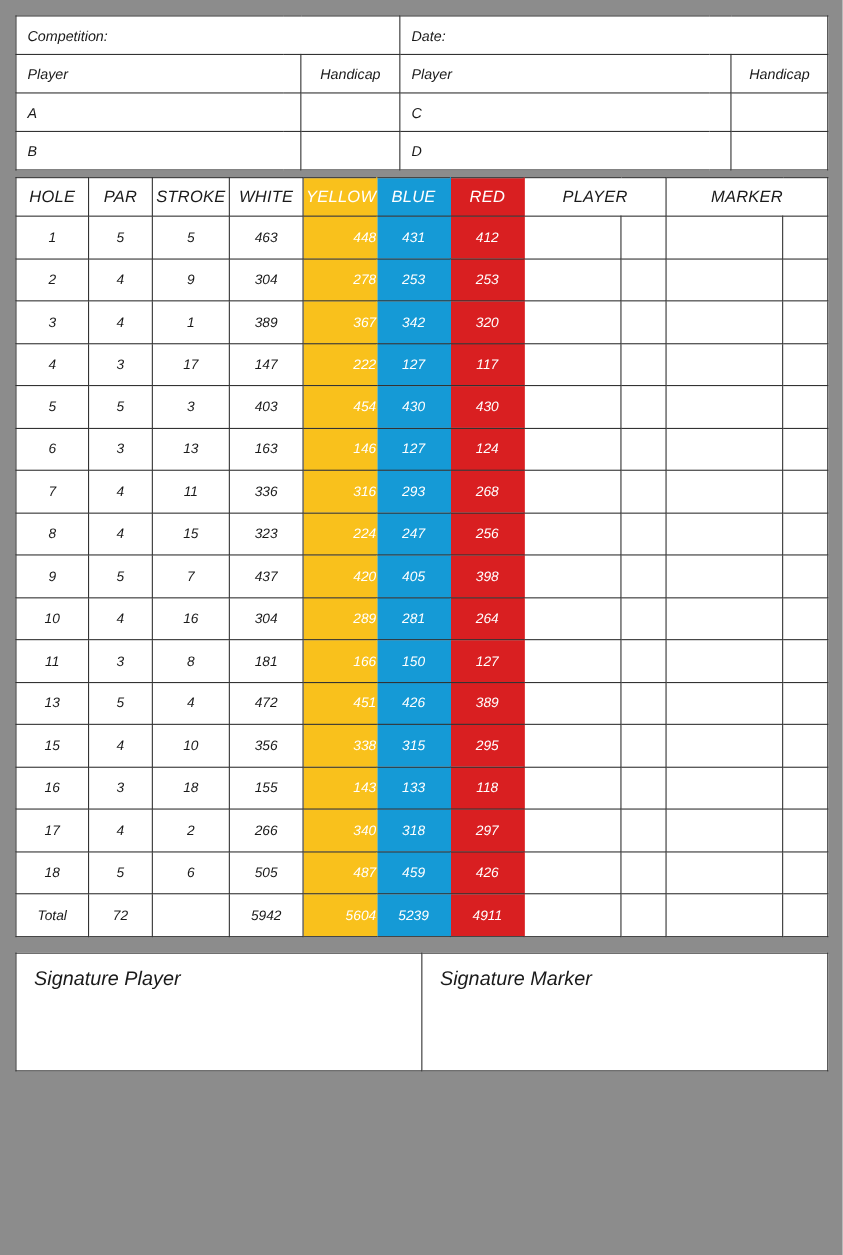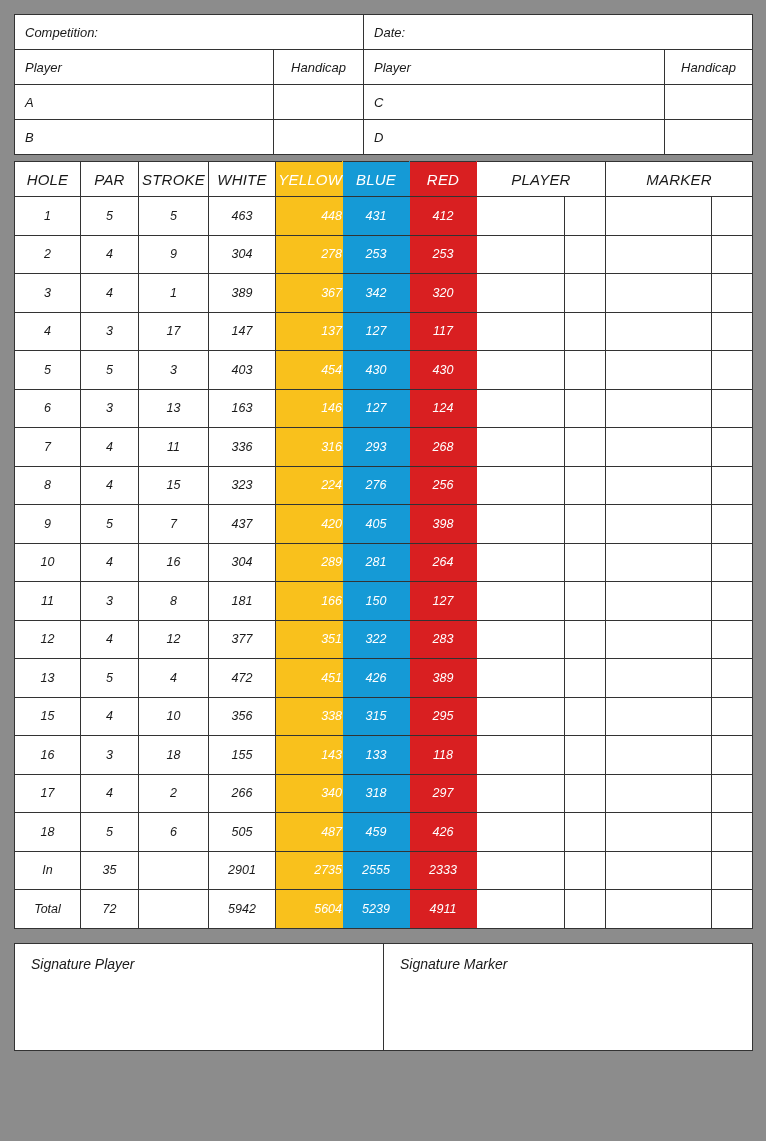--- a/index.html
+++ b/index.html
@@ -91,21 +91,21 @@
   
   table.sig {
     width: 738px;
     margin-top: 14px;
   }
   table.sig td {
     height: 94px;
     text-align: left;
     vertical-align: top;
     padding: 12px 0 0 16px;
-    font-size: 14px;
+    font-size: 18px;
   }
 </style>
 </head>
 <body>
 
 <div class="sheet">
 
   <table class="header-table">
     <colgroup>
       <col style="width:243px">
@@ -206,21 +206,21 @@
           <td class="blank"></td>
           <td class="blank"></td>
           <td class="blank"></td>
           <td class="blank"></td>
         </tr>
         <tr>
           <td>4</td>
           <td>3</td>
           <td>17</td>
           <td>147</td>
-          <td class="yellow">137</td>
+          <td class="yellow">222</td>
           <td class="blue">127</td>
           <td class="red">117</td>
           <td class="blank"></td>
           <td class="blank"></td>
           <td class="blank"></td>
           <td class="blank"></td>
         </tr>
         <tr>
           <td>5</td>
           <td>5</td>
@@ -259,21 +259,21 @@
           <td class="blank"></td>
           <td class="blank"></td>
           <td class="blank"></td>
         </tr>
         <tr>
           <td>8</td>
           <td>4</td>
           <td>15</td>
           <td>323</td>
           <td class="yellow">224</td>
-          <td class="blue">276</td>
+          <td class="blue">247</td>
           <td class="red">256</td>
           <td class="blank"></td>
           <td class="blank"></td>
           <td class="blank"></td>
           <td class="blank"></td>
         </tr>
         <tr>
           <td>9</td>
           <td>5</td>
           <td>7</td>
@@ -306,33 +306,20 @@
           <td>181</td>
           <td class="yellow">166</td>
           <td class="blue">150</td>
           <td class="red">127</td>
           <td class="blank"></td>
           <td class="blank"></td>
           <td class="blank"></td>
           <td class="blank"></td>
         </tr>
         <tr>
-          <td>12</td>
-          <td>4</td>
-          <td>12</td>
-          <td>377</td>
-          <td class="yellow">351</td>
-          <td class="blue">322</td>
-          <td class="red">283</td>
-          <td class="blank"></td>
-          <td class="blank"></td>
-          <td class="blank"></td>
-          <td class="blank"></td>
-        </tr>
-        <tr>
           <td>13</td>
           <td>5</td>
           <td>4</td>
           <td>472</td>
           <td class="yellow">451</td>
           <td class="blue">426</td>
           <td class="red">389</td>
           <td class="blank"></td>
           <td class="blank"></td>
           <td class="blank"></td>
@@ -378,33 +365,20 @@
           <td class="blank"></td>
         </tr>
         <tr>
           <td>18</td>
           <td>5</td>
           <td>6</td>
           <td>505</td>
           <td class="yellow">487</td>
           <td class="blue">459</td>
           <td class="red">426</td>
-          <td class="blank"></td>
-          <td class="blank"></td>
-          <td class="blank"></td>
-          <td class="blank"></td>
-        </tr>
-        <tr>
-          <td>In</td>
-          <td>35</td>
-          <td></td>
-          <td>2901</td>
-          <td class="yellow">2735</td>
-          <td class="blue">2555</td>
-          <td class="red">2333</td>
           <td class="blank"></td>
           <td class="blank"></td>
           <td class="blank"></td>
           <td class="blank"></td>
         </tr>
         <tr>
           <td>Total</td>
           <td>72</td>
           <td></td>
           <td>5942</td>

